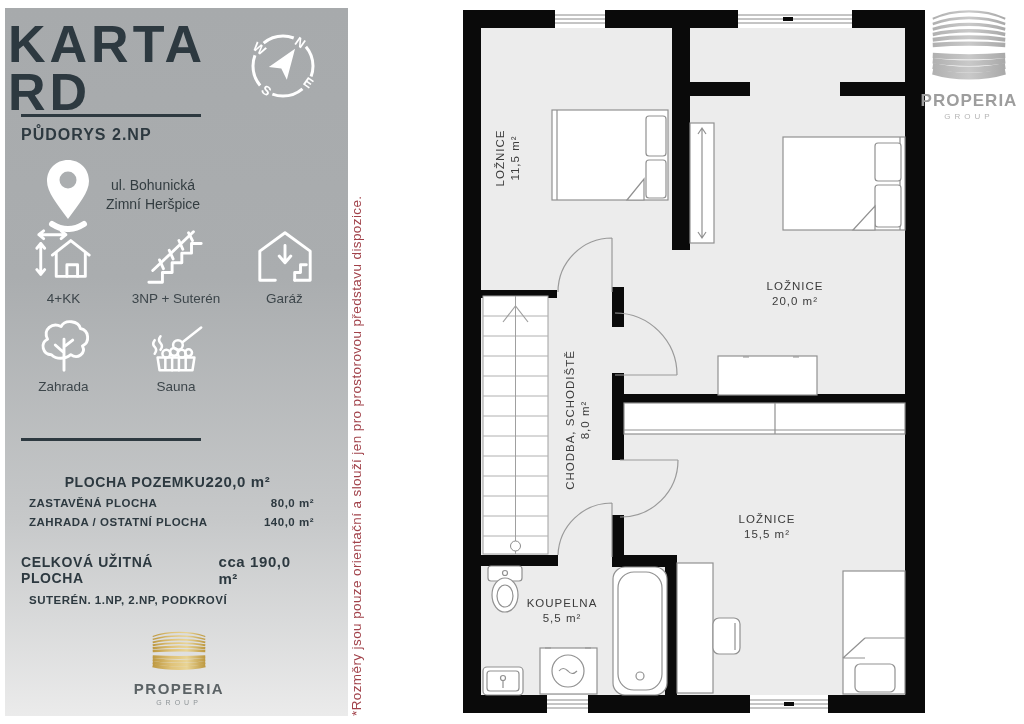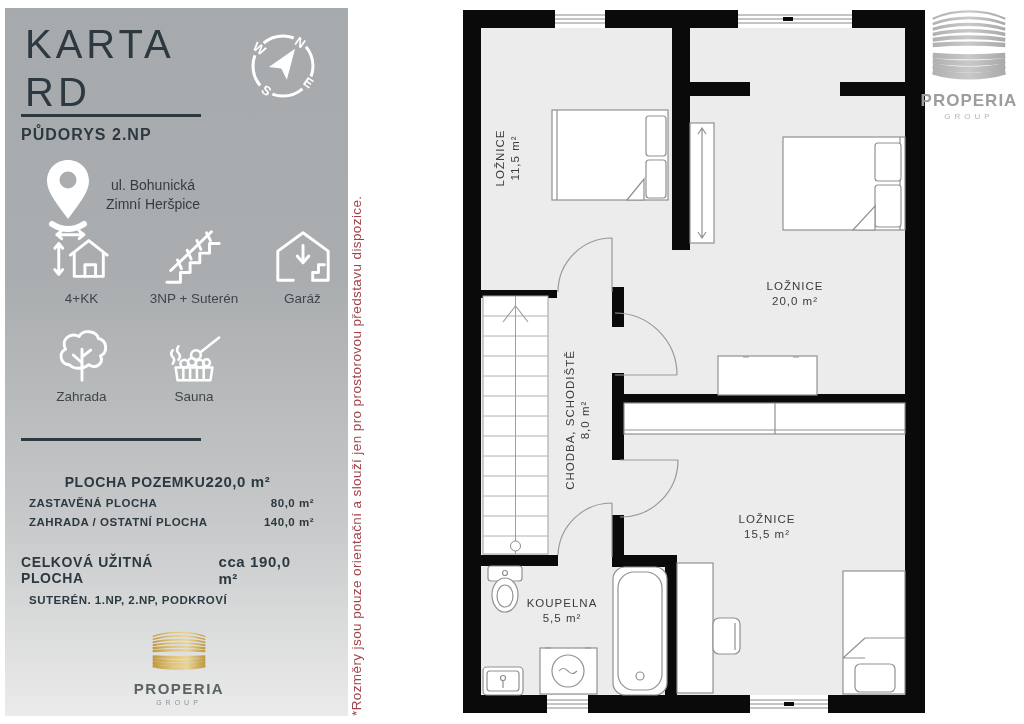--- a/index.html
+++ b/index.html
@@ -6,37 +6,37 @@
   body{
     width:1024px;height:724px;position:relative;overflow:hidden;
     background:#ffffff;font-family:"Liberation Sans", sans-serif;
   }
   
   .panel{
     position:absolute;left:5px;top:8px;width:343px;height:708px;
     background:linear-gradient(180deg,#a7aaac 0%,#aaadaf 38%,#c6c8c9 72%,#ebebeb 100%);
   }
   .title{
-    position:absolute;left:20px;top:12px;
-    font-size:40px;line-height:48px;letter-spacing:4px;
-    font-weight:400;color:#2d3940;
+    position:absolute;left:3px;top:12px;
+    font-size:52px;line-height:48px;letter-spacing:4px;
+    font-weight:700;color:#2d3940;
   }
   .compass{position:absolute;left:240px;top:20px;width:76px;height:76px;}
   .rule{position:absolute;left:16px;width:180px;height:3px;background:#2d3940;}
   .rule1{top:106px}
   .rule2{top:430px}
   .subtitle{
     position:absolute;left:16px;top:118px;
     font-size:16px;font-weight:700;letter-spacing:1px;color:#2d3940;
   }
   .address-block{position:absolute;left:40px;top:150px;display:flex;align-items:center;gap:15px;}
   .address-text{font-size:14px;font-weight:500;color:#333d41;line-height:19px;text-align:center;}
   .features{
-    position:absolute;left:20px;top:218px;width:332px;
-    display:grid;grid-template-columns:113px 112px 105px;row-gap:18px;
+    position:absolute;left:2px;top:218px;width:332px;
+    display:grid;grid-template-columns:113px 112px 105px;row-gap:8px;
   }
   .feature{display:flex;flex-direction:column;align-items:center;}
   .feature svg{width:62px;height:62px;}
   .flabel{margin-top:3px;font-size:13.5px;color:#3d464b;font-weight:500;white-space:nowrap;}
   .areas{position:absolute;left:16px;top:442px;width:293px;color:#2d3940;}
   .arow{display:flex;justify-content:space-between;align-items:baseline;}
   .arow.primary{font-size:14px;font-weight:700;letter-spacing:0.6px;margin:5px 0;justify-content:center;}
   .arow.primary .aval{font-size:15px;margin-top:18px;}
   .arow.secondary{font-size:11.5px;font-weight:700;letter-spacing:0.5px;margin:7px 0 7px 8px;}
   .gold-logo{position:absolute;left:114px;top:620px;width:120px;text-align:center;}

